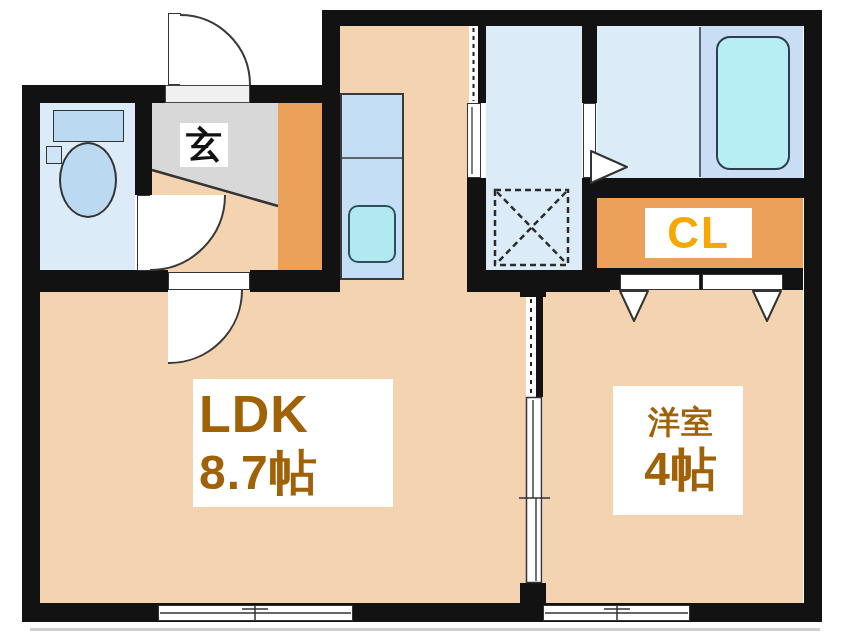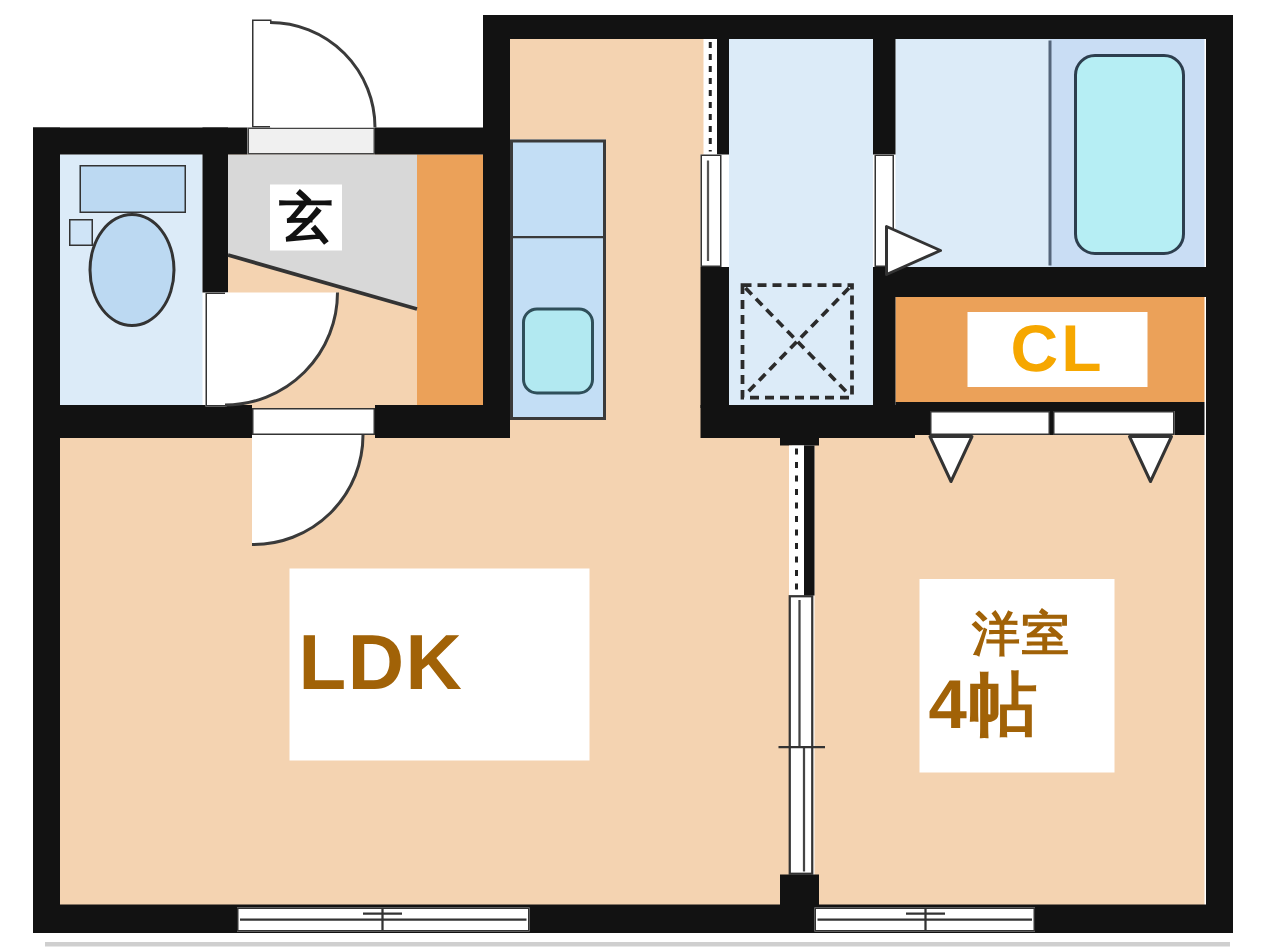--- a/index.html
+++ b/index.html
@@ -127,25 +127,26 @@
       <line x1="604" y1="609" x2="630" y2="609"></line>
     </g>
   </svg>
 
   <div class="abs label-box" style="left:180px;top:123px;width:48px;height:44px;align-items:center;">
     <span style="color:#111;font-size:36px;font-weight:600;line-height:1;">玄</span>
   </div>
 
   <div class="abs label-box" style="left:193px;top:379px;width:200px;height:128px;">
     <div class="room-text" style="font-size:52px;">LDK</div>
+    <div class="room-text" style="font-size:48px;">8.7帖</div>
   </div>
 
   <div class="abs label-box" style="left:613px;top:386px;width:130px;height:129px;">
     <div class="room-text" style="font-size:32px;text-align:center;">洋室</div>
-    <div class="room-text" style="font-size:46px;">4帖</div>
+    <div class="room-text" style="font-size:46px;text-align:center;">4帖</div>
   </div>
 
-  <div class="abs label-box" style="left:645px;top:208px;width:120px;height:50px;align-items:center;">
+  <div class="abs label-box" style="left:645px;top:208px;width:107px;height:50px;align-items:center;">
     <span style="color:#f6a700;font-size:44px;font-weight:700;line-height:1;letter-spacing:2px;">CL</span>
   </div>
 
   <div class="abs" style="left:30px;top:628px;width:790px;height:3px;background:#cfcfcf;"></div>
 </div>
 
 </body></html>

